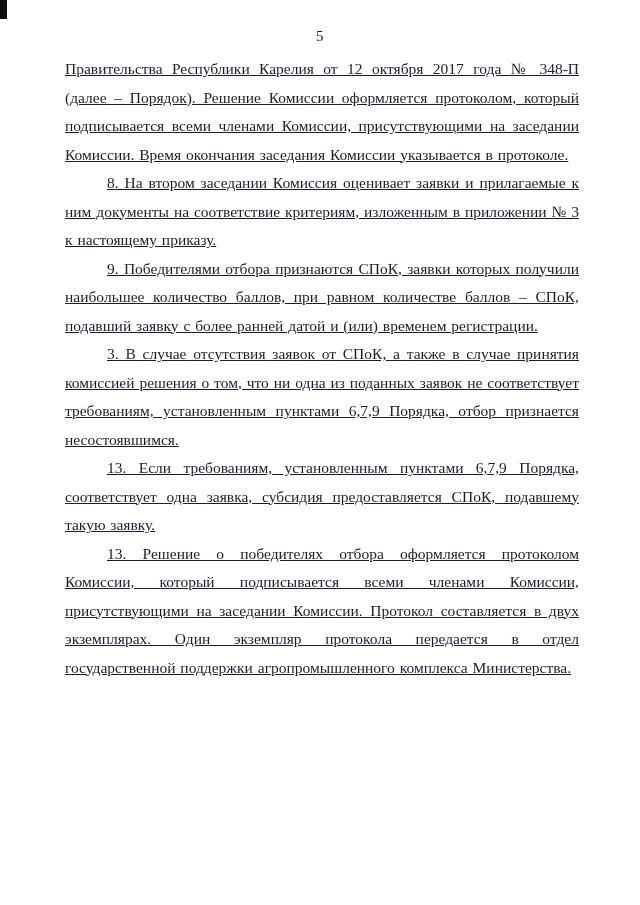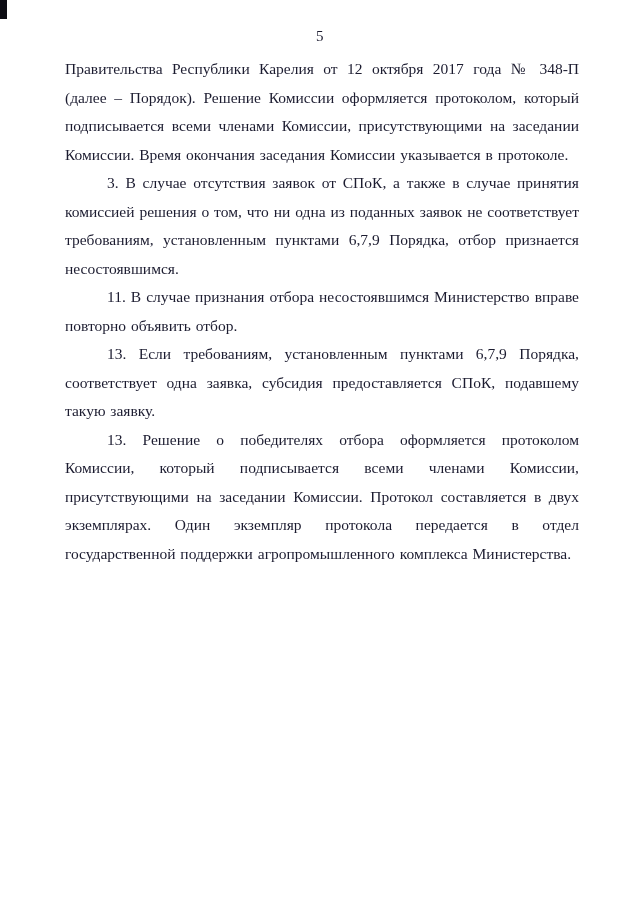--- a/index.html
+++ b/index.html
@@ -34,37 +34,39 @@
     font-size: 15px;
     letter-spacing: 0.5px;
   }
   .text-body {
     position: absolute;
     top: 55px;
     left: 65px;
     width: 514px;
     font-size: 15.5px;
     line-height: 28.5px;
+    text-decoration: underline;
   }
   .text-body p {
     margin: 0;
     text-align: justify;
     text-indent: 42px;
     word-spacing: 1px;
   }
   .text-body p.continuation {
     text-indent: 0;
   }
 </style>
 </head>
 <body>
 
 <div class="page">
   <div class="scan-artifact"></div>
   <div class="page-number">5</div>
   <div class="text-body">
     <p class="continuation">Правительства Республики Карелия от 12 октября 2017 года № 348-П (далее – Порядок). Решение Комиссии оформляется протоколом, который подписывается всеми членами Комиссии, присутствующими на заседании Комиссии. Время окончания заседания Комиссии указывается в протоколе.</p>
+    <p>8. На втором заседании Комиссия оценивает заявки и прилагаемые к ним документы на соответствие критериям, изложенным в приложении № 3   к настоящему приказу.</p>
+    <p>9. Победителями отбора признаются СПоК, заявки которых получили наибольшее количество баллов, при равном количестве баллов – СПоК, подавший заявку с более ранней датой и (или) временем регистрации.</p>
     <p>3. В случае отсутствия заявок от СПоК, а также в случае принятия комиссией решения о том, что ни одна из поданных заявок не соответствует требованиям, установленным пунктами 6,7,9 Порядка, отбор признается несостоявшимся.</p>
-    <p>11. В случае признания отбора несостоявшимся Министерство вправе повторно объявить отбор.</p>
     <p>13. Если требованиям, установленным пунктами 6,7,9 Порядка, соответствует одна заявка, субсидия предоставляется СПоК, подавшему такую заявку.</p>
     <p>13. Решение о победителях отбора оформляется протоколом Комиссии, который подписывается всеми членами Комиссии, присутствующими на заседании Комиссии. Протокол составляется в двух экземплярах. Один экземпляр протокола передается в отдел государственной поддержки агропромышленного комплекса Министерства.</p>
   </div>
 </div>
 
 </body></html>

